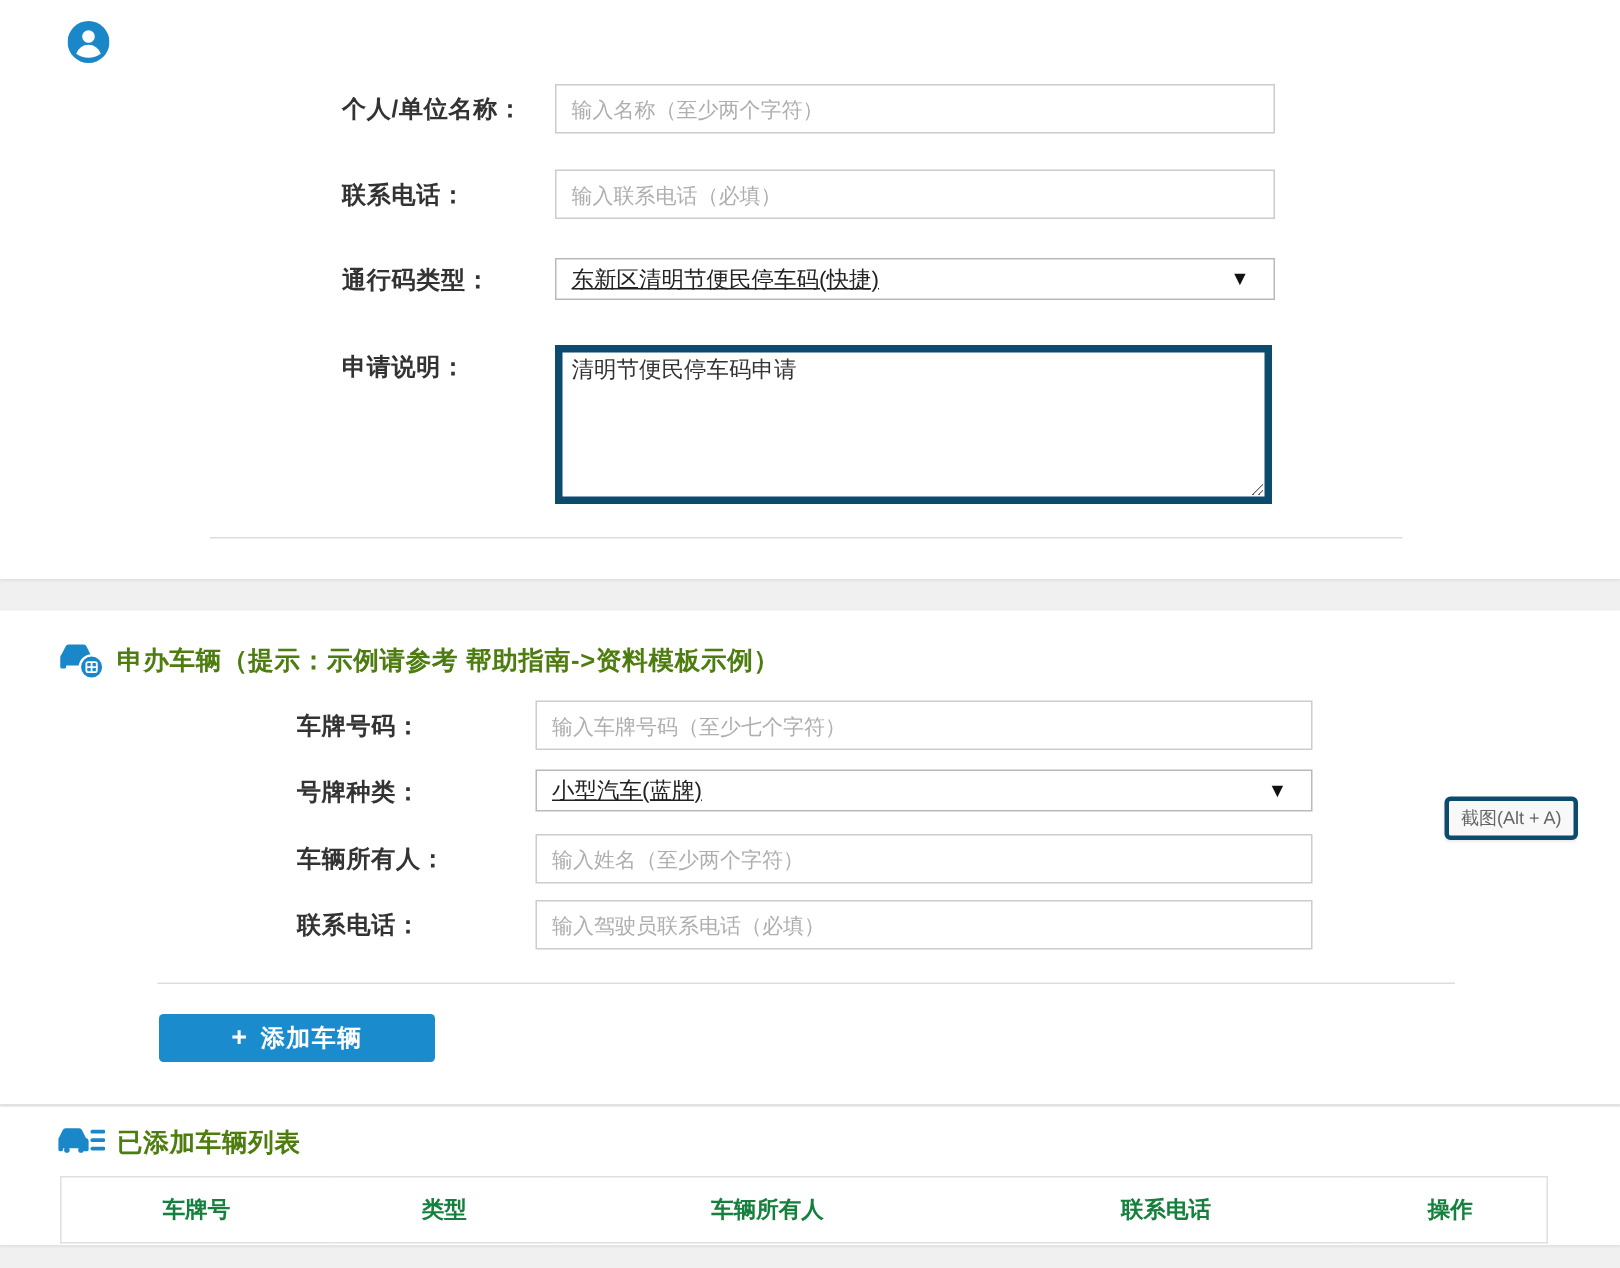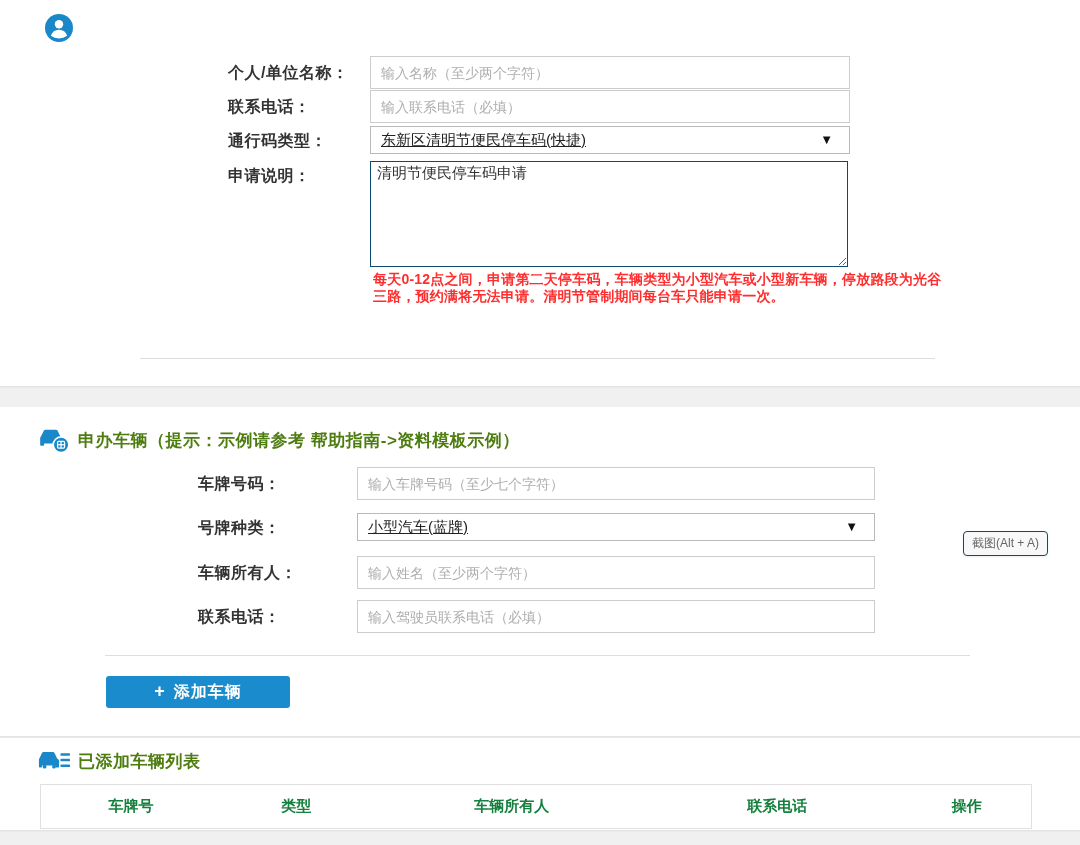--- a/index.html
+++ b/index.html
@@ -17,21 +17,21 @@
   #panel-list      { margin-top:2px; height:92px; }
 
   
   .user-icon { position:absolute; left:45px; top:14px; width:28px; height:28px; }
 
   
   .form { position:absolute; }
   .form1 { left:228px; top:56px; width:622px; }
   .form2 { left:198px; top:60px;  width:677px; }
   .frow { display:flex; align-items:flex-start; }
-  .form1 .frow { margin-bottom:1px; }
+  .form1 .frow { margin-bottom:24px; }
   .form2 .frow { margin-bottom:11px; }
   .flabel {
     font-weight:bold; font-size:16px; color:#333;
     padding-top:7px; letter-spacing:.5px; flex-shrink:0;
   }
   .form1 .flabel { width:142px; }
   .form2 .flabel { width:159px; }
   .fctl { flex:1; }
   .tinput {
     width:100%; height:33px; border:1px solid #ccc; background:#fff;
@@ -42,21 +42,21 @@
   .sel {
     width:100%; height:28px; border:1px solid #b9b9b9; background:#fff;
     display:flex; align-items:center; padding:0 10px; cursor:pointer;
     font-size:15px; color:#222; position:relative; margin-top:2px; margin-bottom:4px;text-decoration:underline;
   }
   .sel .chev {
     position:absolute; right:16px; top:50%; transform:translateY(-52%);
     font-size:13px; color:#111; line-height:1;
   }
   .tarea {
-    width:478px; height:106px; border:1px solid #0c4a6e; background:#fff;
+    width:478px; height:106px; border:5px solid #0c4a6e; background:#fff;
     font-size:15px; color:#333; padding:2px 6px; resize:both; outline:none;
     font-family:"Liberation Sans", sans-serif; display:block; margin-top:2px;
   }
   .notice {
     width:574px; margin-top:4px; padding-left:3px;
     color:#ff2d2d; font-size:14px; line-height:17px; font-weight:bold;
     letter-spacing:.2px;
   }
   .divider { position:absolute; border-top:1px solid #ddd; height:0; }
   #divider-1 { left:140px; right:145px; top:358px; }
@@ -75,21 +75,21 @@
     background:#1a8ccd; color:#fff; border:none; border-radius:3px;
     font-size:16px; font-weight:bold; cursor:pointer; letter-spacing:1px;
     font-family:"Liberation Sans", sans-serif;
     display:flex; align-items:center; justify-content:center; gap:8px;
   }
   .add-btn .plus { font-size:18px; font-weight:bold; line-height:1; position:relative; top:-1px; }
 
   
   .shot-chip {
     position:absolute; left:963px; top:531px; z-index:5;
-    background:#f8f8f8; border:1px solid #0c4a6e; border-radius:4px;
+    background:#f8f8f8; border:3px solid #0c4a6e; border-radius:4px;
     color:#666; font-size:12px; padding:3px 8px; cursor:pointer;
     box-shadow:0 1px 2px rgba(0,0,0,.08); white-space:nowrap;
   }
 
   
   .veh-table {
     position:absolute; left:40px; right:48px; top:46px;
     border-collapse:collapse; width:992px; background:#fff;
     border:1px solid #e0e0e0;
   }
@@ -130,21 +130,20 @@
         <div class="sel">
           <span>东新区清明节便民停车码(快捷)</span>
           <span class="chev">▼</span>
         </div>
       </div>
     </div>
     <div class="frow">
       <div class="flabel">申请说明：</div>
       <div class="fctl">
         <textarea class="tarea" style="">清明节便民停车码申请</textarea>
-        <div class="notice">每天0-12点之间，申请第二天停车码，车辆类型为小型汽车或小型新车辆，停放路段为光谷三路，预约满将无法申请。清明节管制期间每台车只能申请一次。</div>
       </div>
     </div>
   </div>
 
   <div class="divider" id="divider-1"></div>
 </div>
 
 <div class="panel" id="panel-vehicle">
 
   <div class="sec-head">

